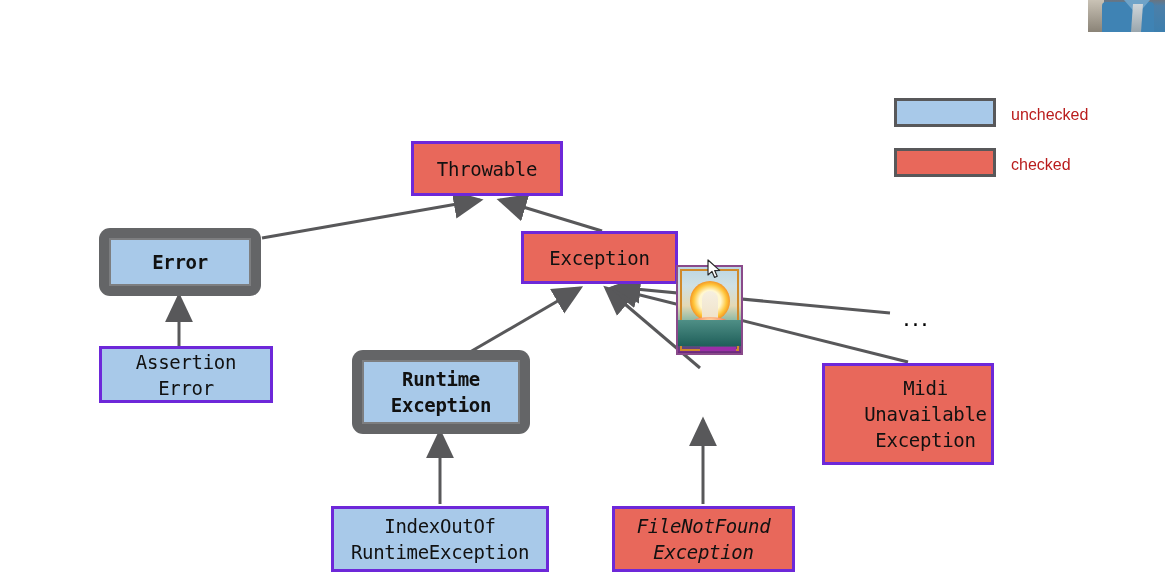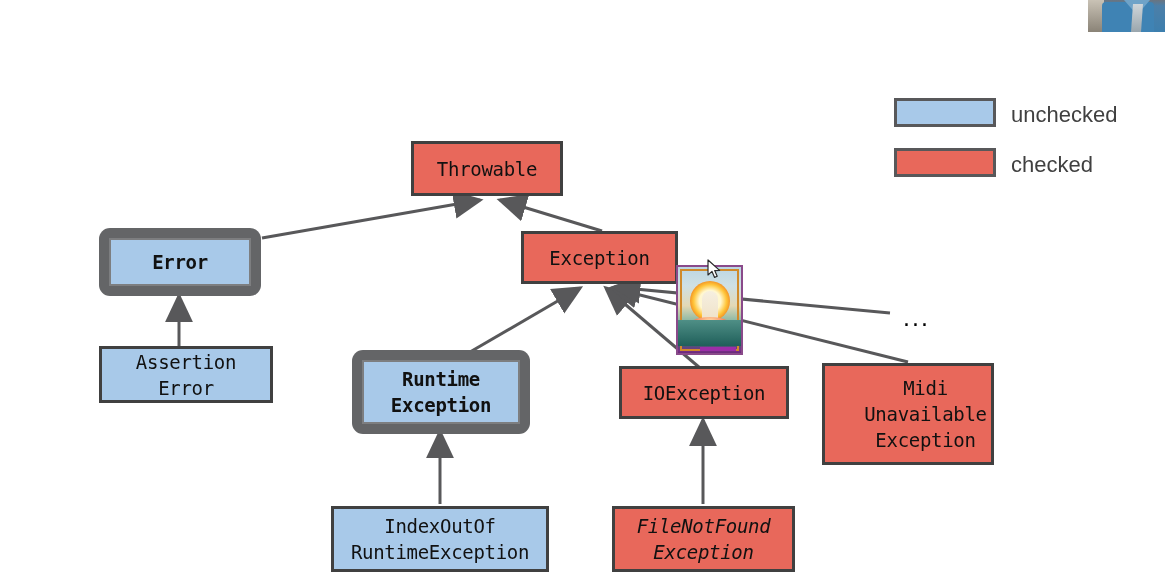--- a/index.html
+++ b/index.html
@@ -35,30 +35,30 @@
   .legend-swatch {
     position: absolute;
     width: 102px;
     height: 29px;
     border: 3px solid #58585a;
     box-sizing: border-box;
   }
   .legend-label {
     position: absolute;
     font-family: "Liberation Sans", sans-serif;
-    font-size: 22px;
-    color: #404040;
+    font-size: 16px;
+    color: #b91c1c;
     line-height: 29px;
   }
 
   
   .node {
     position: absolute;
     box-sizing: border-box;
-    border: 3px solid #404040;
+    border: 3px solid #6d28d9;
     display: flex;
     align-items: center;
     justify-content: center;
     text-align: center;
     font-family: "DejaVu Sans Mono", monospace;
     font-size: 19px;
     line-height: 26px;
     color: #111111;
     letter-spacing: -0.3px;
     white-space: pre-line;
@@ -263,23 +263,20 @@
 Error</span>
   </div>
 
   <div class="node-wrap-hi" style="left:352px; top:350px; width:178px; height:84px;">
     <div class="node blue">
       <span>Runtime
 Exception</span>
     </div>
   </div>
 
-  <div class="node red" style="left:619px; top:366px; width:170px; height:53px;">
-    <span>IOException</span>
-  </div>
 
   <div class="node red" style="left:822px; top:363px; width:172px; height:102px;padding-left:35px;">
     <span>Midi
 Unavailable
 Exception</span>
   </div>
 
   <div class="node blue" style="left:331px; top:506px; width:218px; height:66px;">
     <span>IndexOutOf
 RuntimeException</span>

